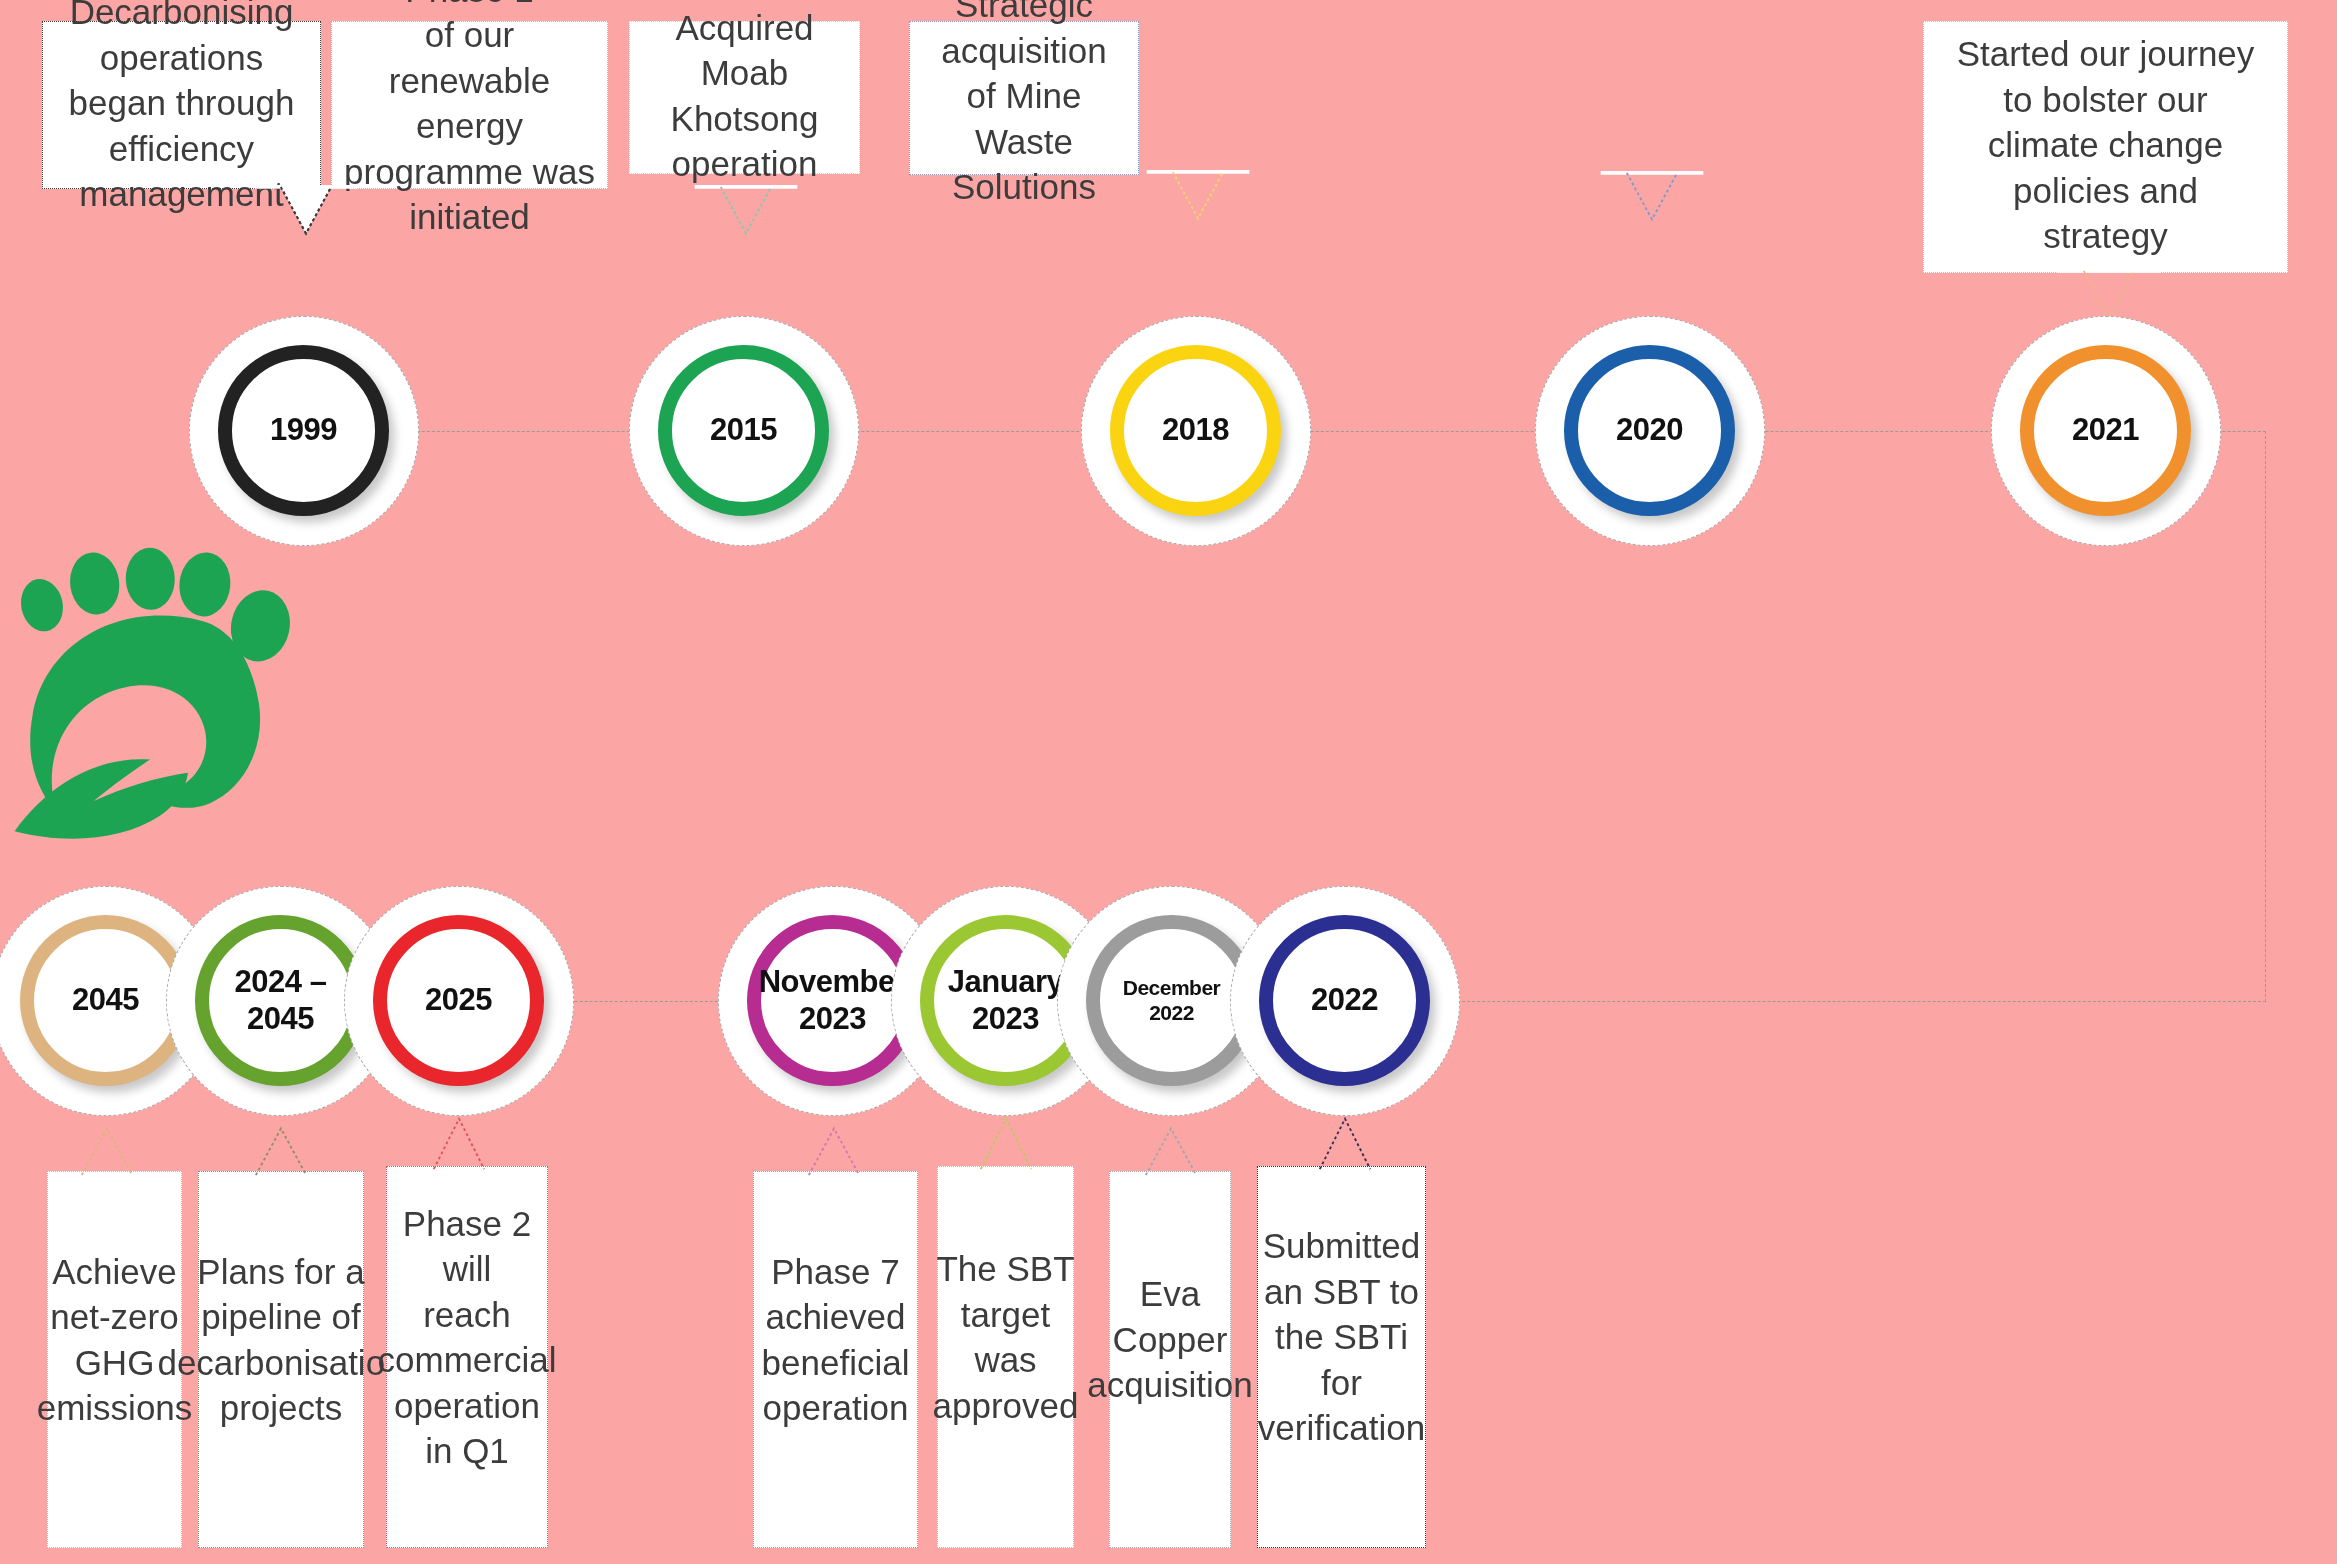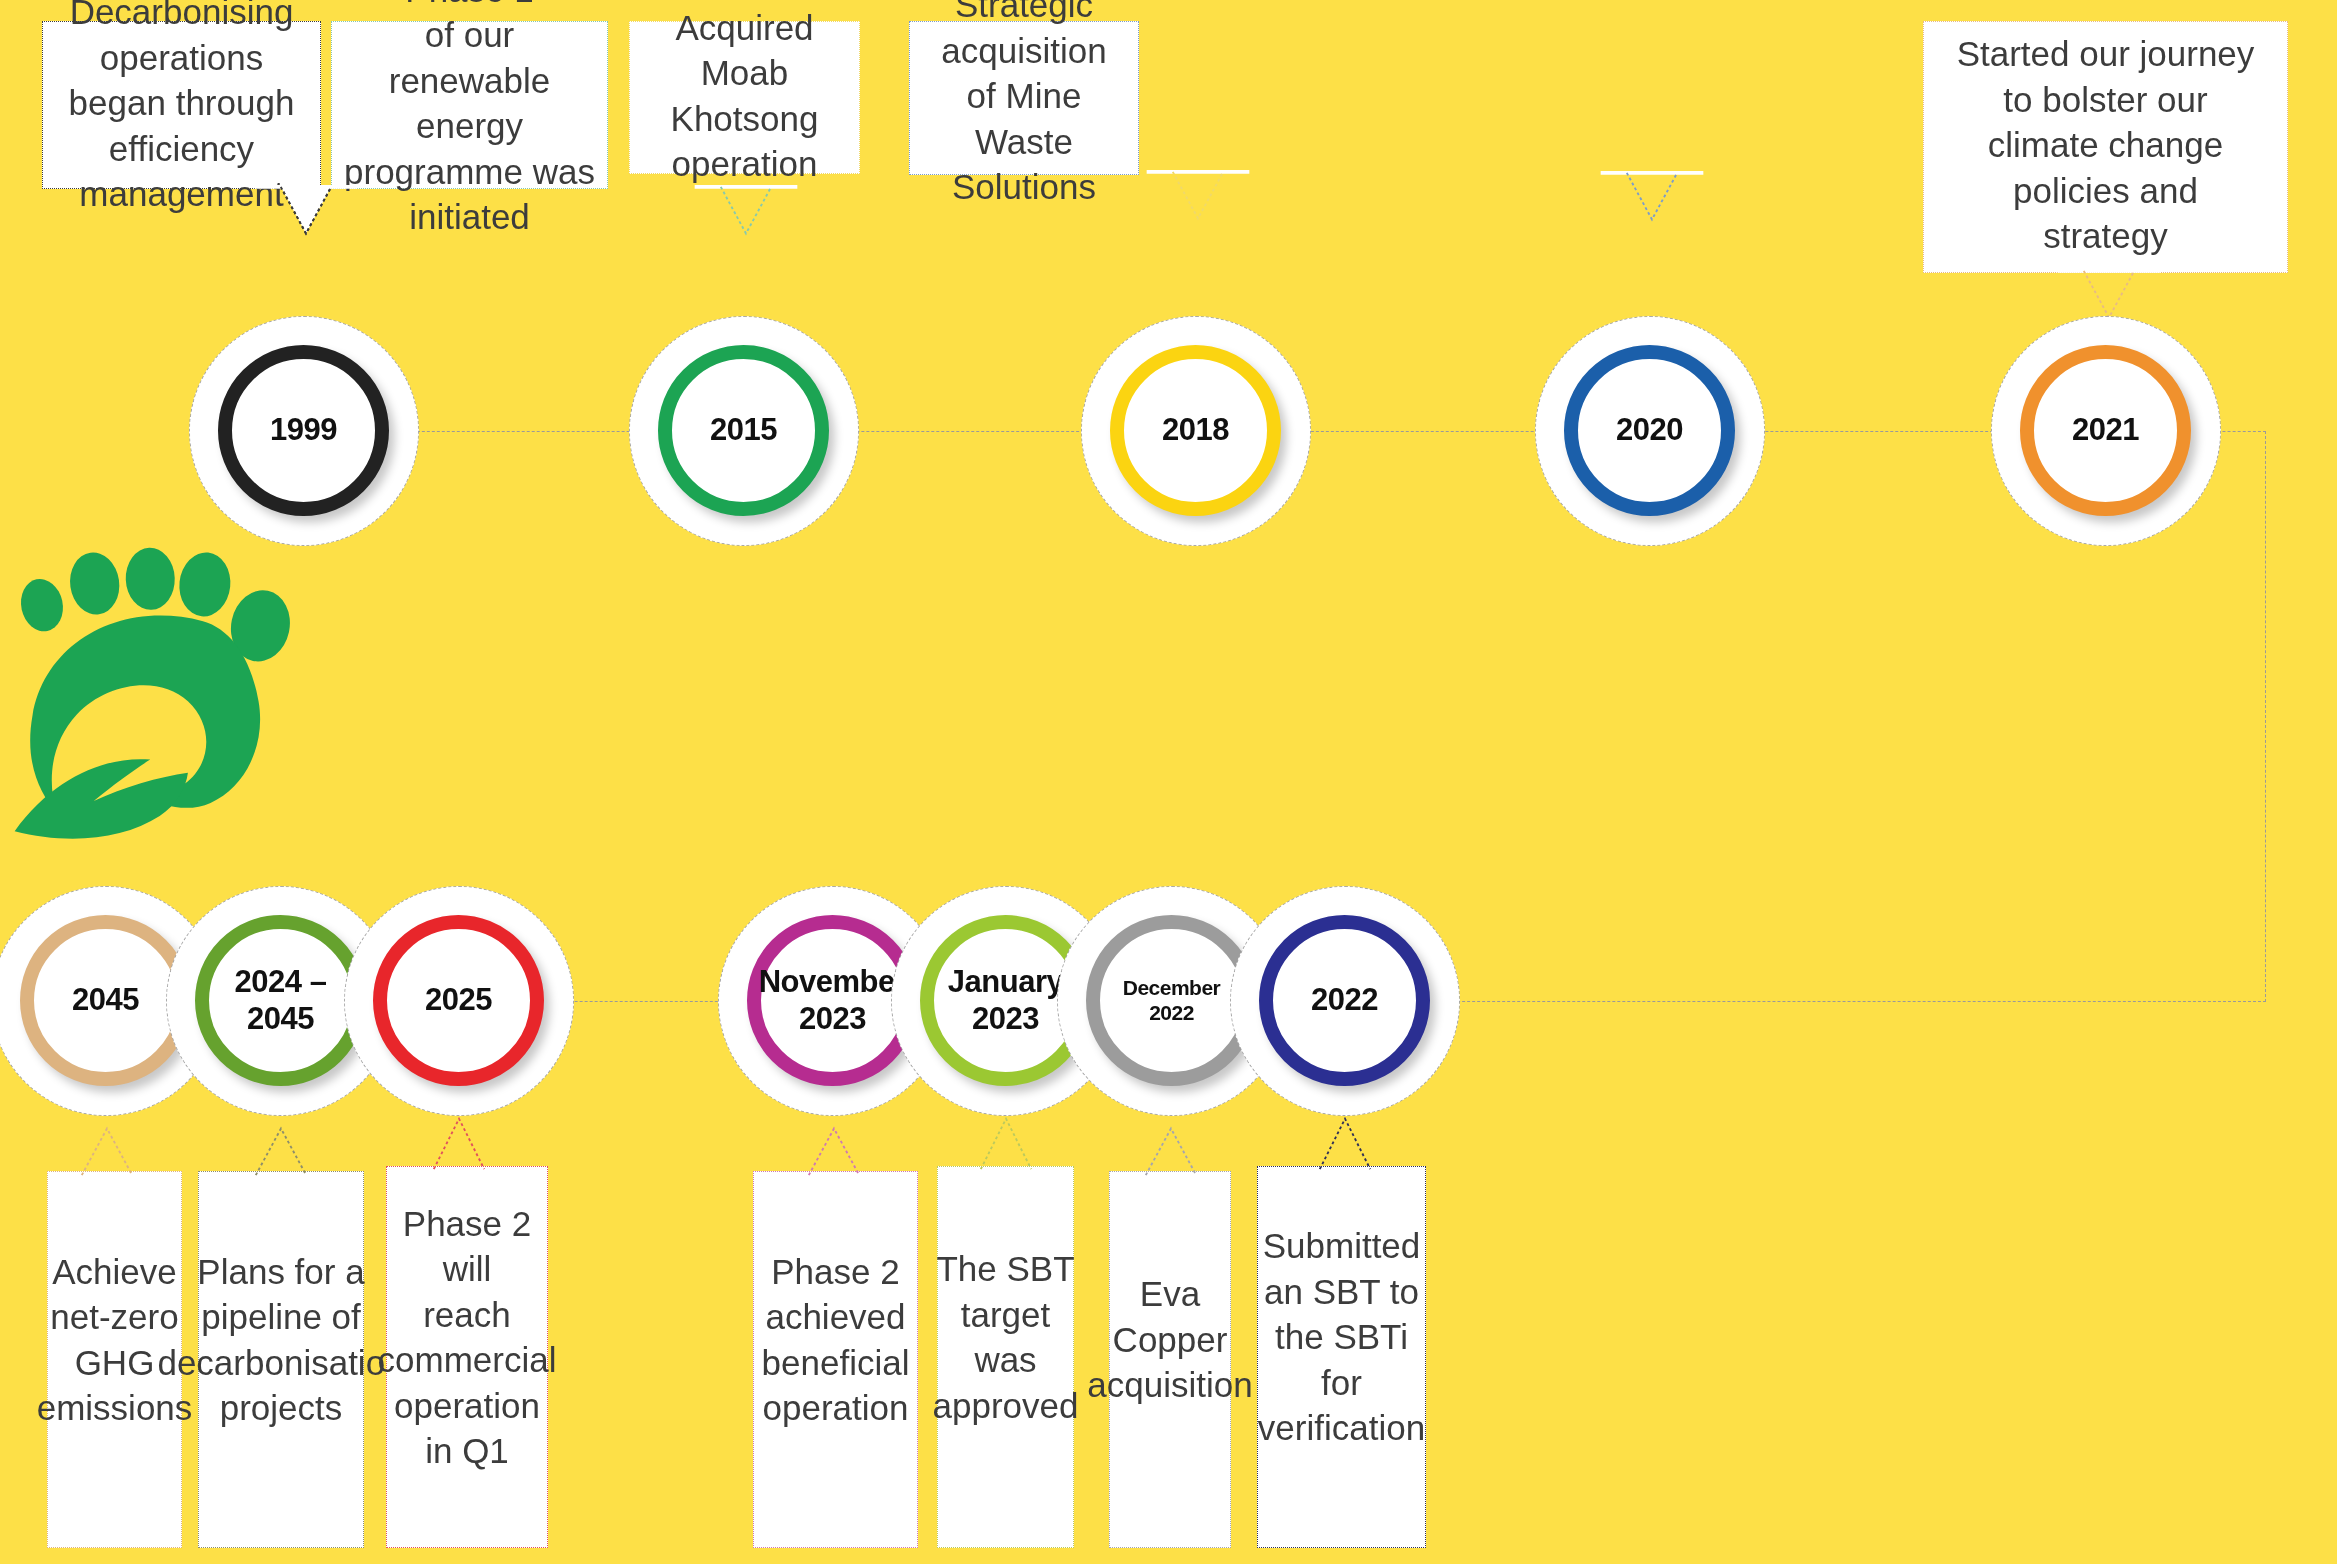--- a/index.html
+++ b/index.html
@@ -4,21 +4,21 @@
 <style>
   html,body{margin:0;padding:0;background:#ffffff;}
   body{
     font-family:"Liberation Sans", sans-serif;
     -webkit-font-smoothing:antialiased;
   }
   #canvas{
     position:relative;
     width:2337px;
     height:1564px;
-    background:#fde047;
+    background:#fca5a5;
     overflow:hidden;
   }
 
   
   .callout{
     position:absolute;
     box-sizing:border-box;
     background:#ffffff;
     border:1.9px dotted #3b3b3b;
     display:flex;
@@ -267,21 +267,21 @@
     <div class="txt">Phase 2 will
 reach
 commercial
 operation in Q1</div>
   </div>
 
   <svg class="tail" style="left:782px; top:1121px; width:104px; height:56px;" viewBox="0 0 110 60" width="104" height="56">
     <polyline points="28,58 55,8 82,58" fill="none" stroke="#d07ab0" stroke-width="2" stroke-dasharray="3,3"></polyline>
   </svg>
   <div class="callout bot" style="left:753px; top:1171px; width:165px; height:377px; border-color:#d07ab0;">
-    <div class="txt">Phase 2
+    <div class="txt">Phase 7
 achieved
 beneficial
 operation</div>
   </div>
 
   <svg class="tail" style="left:954px; top:1115px; width:104px; height:56px;" viewBox="0 0 110 60" width="104" height="56">
     <polyline points="28,58 55,4 82,58" fill="none" stroke="#bcc95c" stroke-width="2" stroke-dasharray="3,3"></polyline>
   </svg>
   <div class="callout bot" style="left:937px; top:1166px; width:137px; height:382px; border-color:#bcc95c;">
     <div class="txt">The SBT

